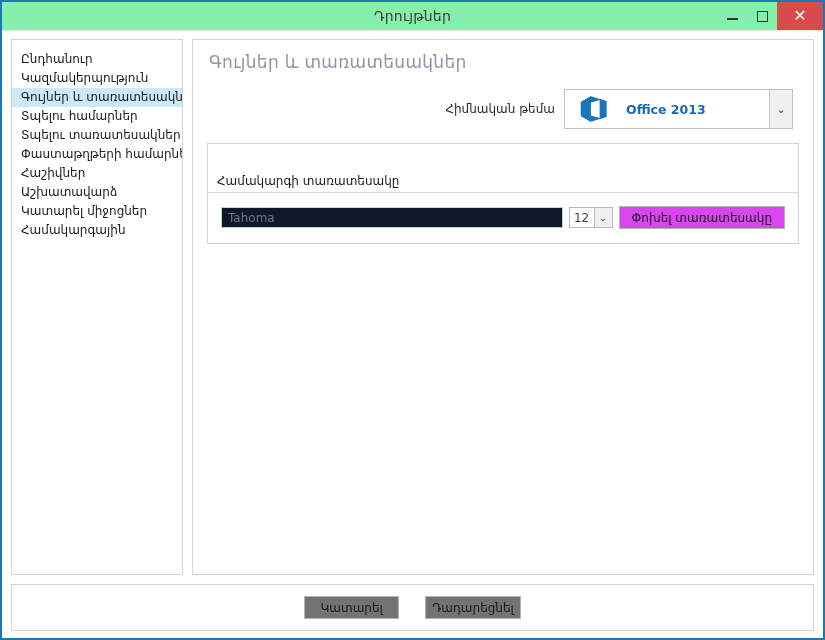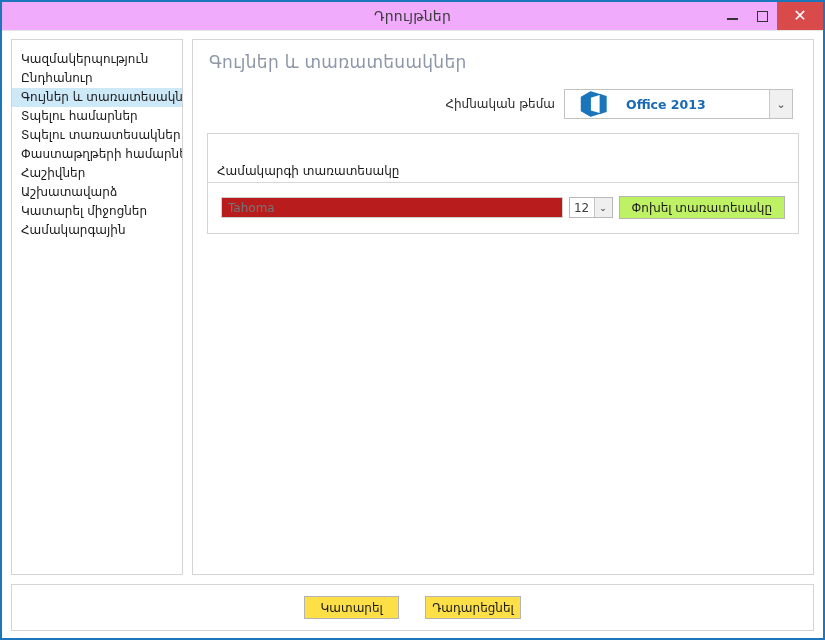--- a/index.html
+++ b/index.html
@@ -27,21 +27,21 @@
     background: #ffffff;
     display: flex;
     flex-direction: column;
   }
 
   
   .titlebar {
     position: relative;
     height: 28px;
     min-height: 28px;
-    background: #f0abfc;
+    background: #86efac;
     border-bottom: 1px solid #e6e6e6;
     display: flex;
     align-items: center;
     justify-content: center;
   }
   .title-text {
     font-size: 14px;
     color: #3b3b3b;
     letter-spacing: 0.2px;
     font-family: "DejaVu Sans", "Liberation Sans", sans-serif;
@@ -151,21 +151,21 @@
     margin-top: 17px;
     padding-right: 6px;
   }
   .theme-label {
     font-size: 12px;
     color: #2b2b2b;
     margin-right: 9px;
   }
   .theme-combo {
     width: 229px;
-    height: 30px;
+    height: 40px;
     box-sizing: border-box;
     border: 1px solid #c2c2c2;
     background: #ffffff;
     display: flex;
     align-items: stretch;
   }
   .theme-combo-main {
     flex: 1;
     display: flex;
     align-items: center;
@@ -207,21 +207,21 @@
     padding: 13px 13px 14px 13px;
     display: flex;
     align-items: center;
     gap: 6px;
   }
   .font-input {
     flex: 1;
     height: 21px;
     box-sizing: border-box;
     border: 1px solid #cfcfcf;
-    background: #b91c1c;
+    background: #0f172a;
     font-size: 12px;
     color: #b6b6b6;
     padding: 0 6px;
     font-family: "DejaVu Sans", "Liberation Sans", sans-serif;
     outline: none;
   }
   .size-combo {
     width: 44px;
     height: 21px;
     box-sizing: border-box;
@@ -245,21 +245,21 @@
     display: flex;
     align-items: center;
     justify-content: center;
     font-size: 9px;
     color: #333;
   }
   .change-font-btn {
     height: 23px;
     box-sizing: border-box;
     border: 1px solid #b3b3b3;
-    background: #bef264;
+    background: #d946ef;
     font-size: 12px;
     color: #1a1a1a;
     padding: 0 12px;
     font-family: "DejaVu Sans", "Liberation Sans", sans-serif;
     cursor: default;
   }
 
   
   .footer {
     height: 47px;
@@ -273,21 +273,21 @@
     align-items: center;
     justify-content: center;
     gap: 26px;
     background: #ffffff;
   }
   .footer-btn {
     min-width: 95px;
     height: 23px;
     box-sizing: border-box;
     border: 1px solid #b3b3b3;
-    background: #fde047;
+    background: #737373;
     font-size: 12px;
     color: #1a1a1a;
     font-family: "DejaVu Sans", "Liberation Sans", sans-serif;
     cursor: default;
   }
 </style>
 </head>
 <body>
 
 <div class="window">
@@ -304,22 +304,22 @@
       <div class="win-btn close">
         <span>✕</span>
       </div>
     </div>
   </div>
 
   <div class="body-area">
     <div class="panels">
 
       <div class="sidebar">
+        <div class="nav-item">Ընդհանուր</div>
         <div class="nav-item">Կազմակերպություն</div>
-        <div class="nav-item">Ընդհանուր</div>
         <div class="nav-item selected">Գույներ և տառատեսակներ</div>
         <div class="nav-item">Տպելու համարներ</div>
         <div class="nav-item">Տպելու տառատեսակներ</div>
         <div class="nav-item">Փաստաթղթերի համարներ</div>
         <div class="nav-item">Հաշիվներ</div>
         <div class="nav-item">Աշխատավարձ</div>
         <div class="nav-item">Կատարել միջոցներ</div>
         <div class="nav-item">Համակարգային</div>
       </div>
 

